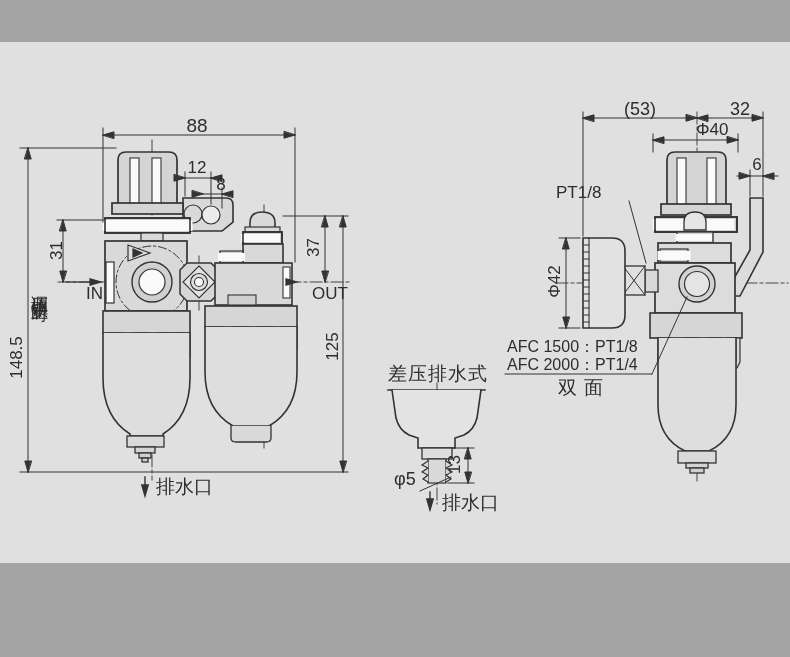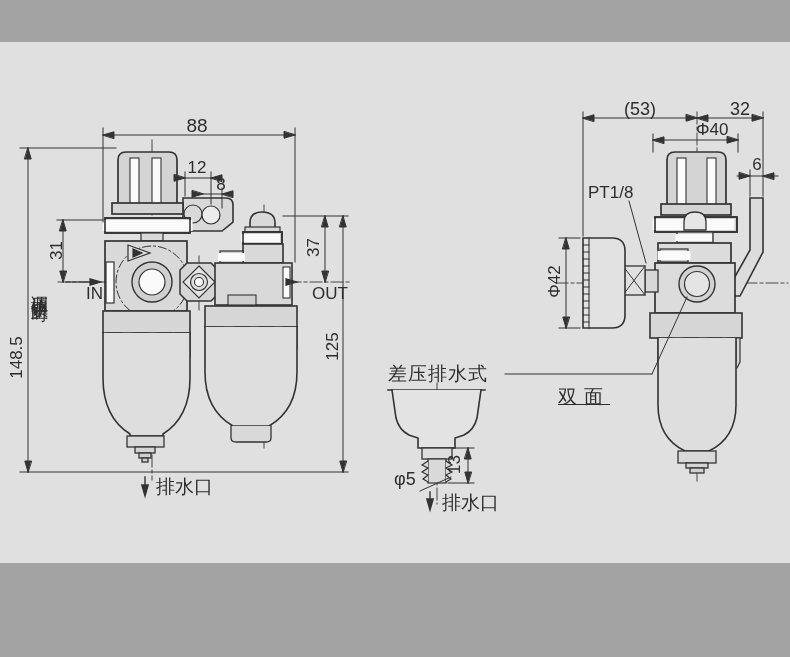--- a/index.html
+++ b/index.html
@@ -332,16 +332,18 @@
 
   <div class="txt f19" style="left:388px;top:364px;letter-spacing:1px;">差压排水式</div>
   <div class="txt f18" style="left:394px;top:470px;">φ5</div>
   <div class="txt f17 rot" style="left:439px;top:456px;width:30px;">13</div>
   <div class="txt f19" style="left:442px;top:493px;">排水口</div>
 
   <div class="txt f18 ctr" style="left:618px;top:100px;width:44px;">(53)</div>
   <div class="txt f18 ctr" style="left:726px;top:100px;width:28px;">32</div>
   <div class="txt f17" style="left:696px;top:121px;">Φ40</div>
   <div class="txt f17 ctr" style="left:749px;top:156px;width:16px;">6</div>
-  <div class="txt f17" style="left:588px;top:184px;">PT1/8</div>
+  <div class="txt f17" style="left:556px;top:184px;">PT1/8</div>
   <div class="txt f17 rot" style="left:534px;top:273px;width:40px;">Φ42</div>
-  <div class="txt f19" style="left:558px;top:387px;letter-spacing:7px;text-decoration:underline;">双面</div>
+  <div class="txt f16" style="left:507px;top:339px;">AFC 1500：PT1/8</div>
+  <div class="txt f16" style="left:507px;top:357px;">AFC 2000：PT1/4</div>
+  <div class="txt f19" style="left:558px;top:378px;letter-spacing:7px;">双面</div>
 </div>
 
 </body></html>

